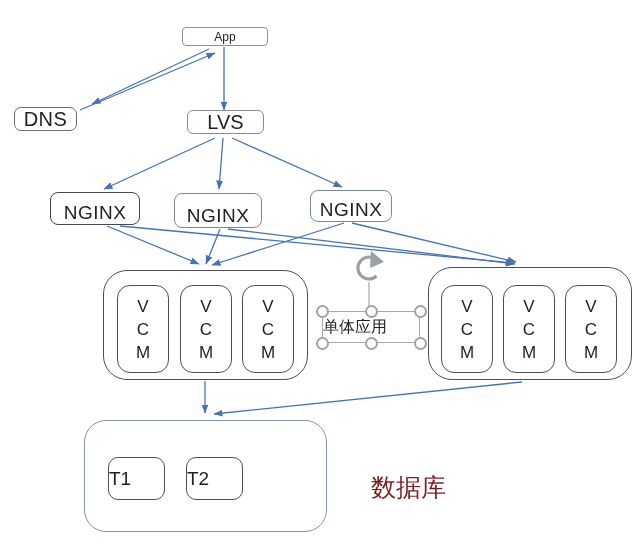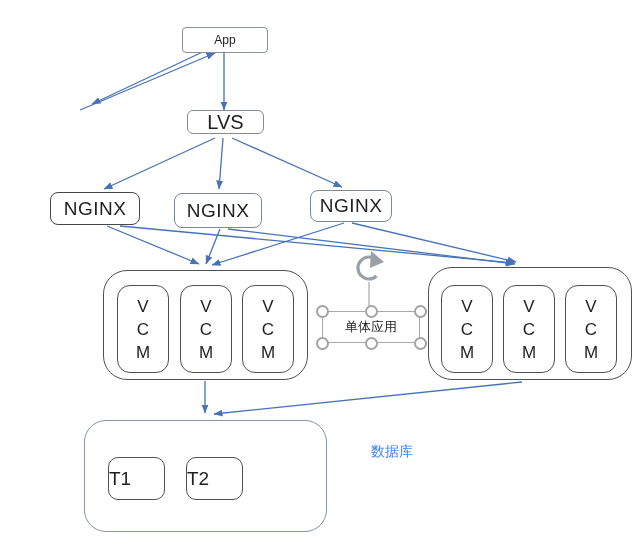--- a/index.html
+++ b/index.html
@@ -2,41 +2,41 @@
 <html><head>
 <meta charset="utf-8">
 <style>
   html,body{margin:0;padding:0;background:#fff;}
   #canvas{
     position:relative;width:640px;height:556px;background:#ffffff;overflow:hidden;
     font-family:"Liberation Sans","DejaVu Sans",sans-serif;color:#1f1f1f;
   }
   #edge-layer,#deco-layer{position:absolute;left:0;top:0;width:640px;height:556px;pointer-events:none;}
   .node{position:absolute;display:flex;align-items:center;justify-content:center;background:#fff;box-sizing:border-box;}
-  .node-app{left:182px;top:27px;width:86px;height:26px;border:1.4px solid #8a9099;border-radius:4px;font-size:12px;}
+  .node-app{left:182px;top:27px;width:86px;height:19px;border:1.4px solid #8a9099;border-radius:4px;font-size:12px;}
   .node-dns{left:14px;top:107px;width:63px;height:24px;border:1.6px solid #6e6e6e;border-radius:7px;font-size:20px;letter-spacing:.5px;}
   .node-lvs{left:187px;top:110px;width:77px;height:24px;border:1.5px solid #848d99;border-radius:6px;font-size:20px;}
-  .nginx{font-size:19px;letter-spacing:.5px;border-radius:8px;}
+  .nginx{font-size:19px;letter-spacing:.5px;border-radius:8px;align-items:flex-end;}
   .nginx-1{left:50px;top:192px;width:90px;height:33px;border:1.6px solid #43464b;}
   .nginx-2{left:174px;top:193px;width:88px;height:35px;border:1.5px solid #7a8699;}
   .nginx-3{left:310px;top:190px;width:82px;height:32px;border:1.5px solid #7a8699;}
   .cluster{position:absolute;border:1.6px solid #4d5156;border-radius:24px;background:#fff;box-sizing:border-box;}
   .cluster-left{left:103px;top:270px;width:205px;height:110px;}
   .cluster-right{left:428px;top:267px;width:204px;height:113px;}
   .vcm{position:absolute;top:285px;width:52px;height:88px;border:1.5px solid #4d5156;border-radius:13px;
        background:#fff;display:flex;flex-direction:column;align-items:center;justify-content:center;
        font-size:17px;line-height:23px;box-sizing:border-box;}
   .cluster-db{left:84px;top:420px;width:243px;height:112px;border:1.6px solid #8494ad;border-radius:22px;
        position:absolute;background:#fff;box-sizing:border-box;}
   .tbox{position:absolute;top:457px;width:57px;height:43px;border:1.5px solid #4d5156;border-radius:10px;
        background:#fff;display:flex;align-items:center;font-size:19px;box-sizing:border-box;}
-  .db-label{position:absolute;left:371px;top:443px;font-size:14px;color:#3b82f6;}
+  .db-label{position:absolute;left:371px;top:471px;font-size:25px;color:#7f1d1d;}
   
   .sel-rect{position:absolute;left:322px;top:311px;width:98px;height:32px;border:1.4px solid #a8a8a8;
-       box-sizing:border-box;display:flex;align-items:center;justify-content:center;font-size:13px;background:transparent;}
+       box-sizing:border-box;display:flex;align-items:center;justify-content:flex-start;font-size:16px;background:transparent;}
   .handle{position:absolute;width:13px;height:13px;border:2.6px solid #a3a3a3;border-radius:50%;
        background:#fff;box-sizing:border-box;}
 </style>
 </head>
 <body>
 
 <div id="canvas">
 
   <svg id="edge-layer" xmlns="http://www.w3.org/2000/svg">
     <defs>
@@ -59,20 +59,23 @@
         <line x1="352" y1="223" x2="516" y2="262" stroke="#4673b8" stroke-width="1.3" marker-end="url(#arrow)"></line>
         <line x1="205" y1="381" x2="205" y2="413" stroke="#4673b8" stroke-width="1.3" marker-end="url(#arrow)"></line>
         <line x1="522" y1="382" x2="214" y2="414" stroke="#4673b8" stroke-width="1.3" marker-end="url(#arrow)"></line>
       </g>
   </svg>
 
   <div class="node node-app">
     <span>App</span>
   </div>
 
+  <div class="node node-dns">
+    <span>DNS</span>
+  </div>
 
   <div class="node node-lvs">
     <span>LVS</span>
   </div>
 
   <div class="node nginx nginx-1">
     <span>NGINX</span>
   </div>
   <div class="node nginx nginx-2">
     <span>NGINX</span>

